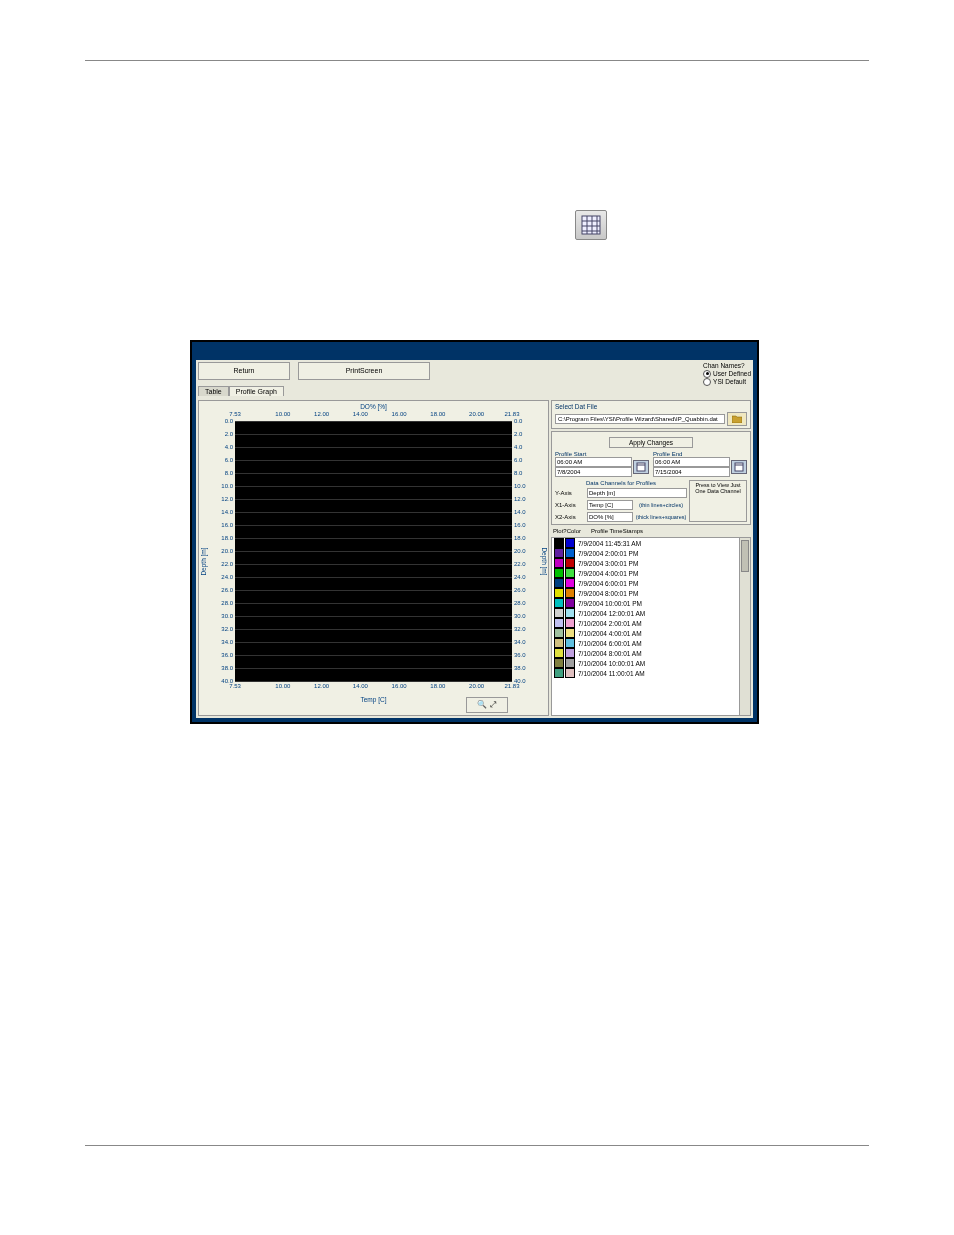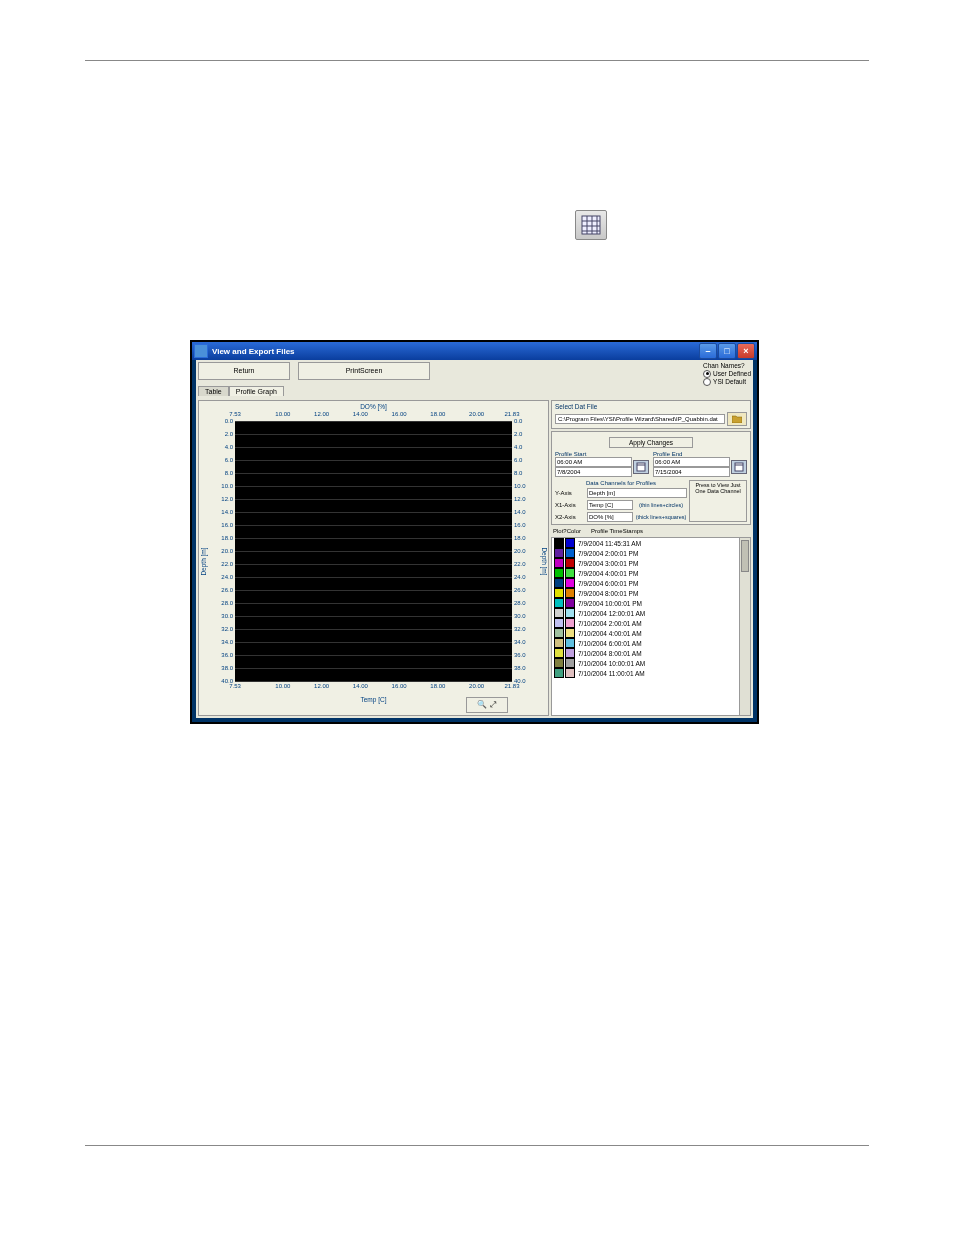--- a/index.html
+++ b/index.html
@@ -233,31 +233,20 @@
     <line x1="1" y1="6" x2="19" y2="6" stroke="#446"></line>
     <line x1="1" y1="11" x2="19" y2="11" stroke="#446"></line>
     <line x1="1" y1="16" x2="19" y2="16" stroke="#446"></line>
     <line x1="6" y1="1" x2="6" y2="19" stroke="#446"></line>
     <line x1="11" y1="1" x2="11" y2="19" stroke="#446"></line>
     <line x1="16" y1="1" x2="16" y2="19" stroke="#446"></line>
   </svg>
 </div>
 
 <div class="app-window">
-  <div class="titlebar">
-    <div class="titlebar-left">
-      <span class="titlebar-icon"></span>
-      <span>View and Export Files</span>
-    </div>
-    <div class="win-controls">
-      <div class="win-btn">–</div>
-      <div class="win-btn">□</div>
-      <div class="win-btn close">×</div>
-    </div>
-  </div>
 
   <div class="inner">
     <div class="toolbar-row">
       <div class="toolbar-left">
         <div class="toolbar-btns">
           <div class="tool-btn">Return</div>
           <div class="tool-btn" style="min-width:110px">PrintScreen</div>
         </div>
         <div class="tabs">
           <div class="tab">Table</div>

